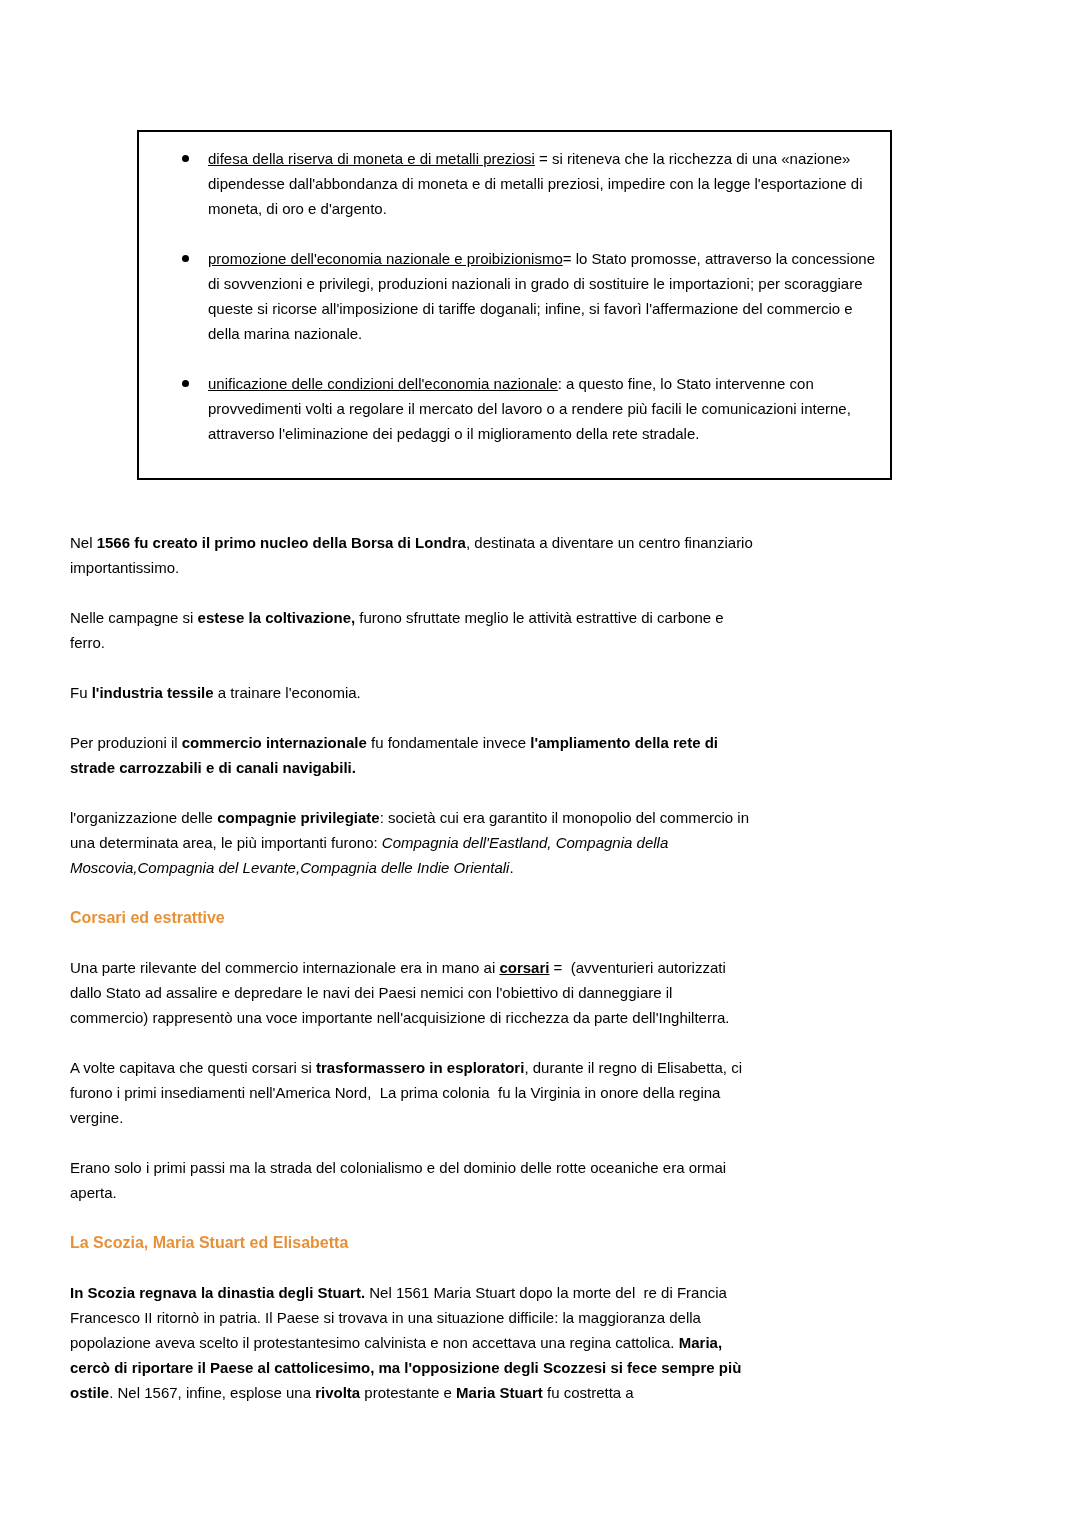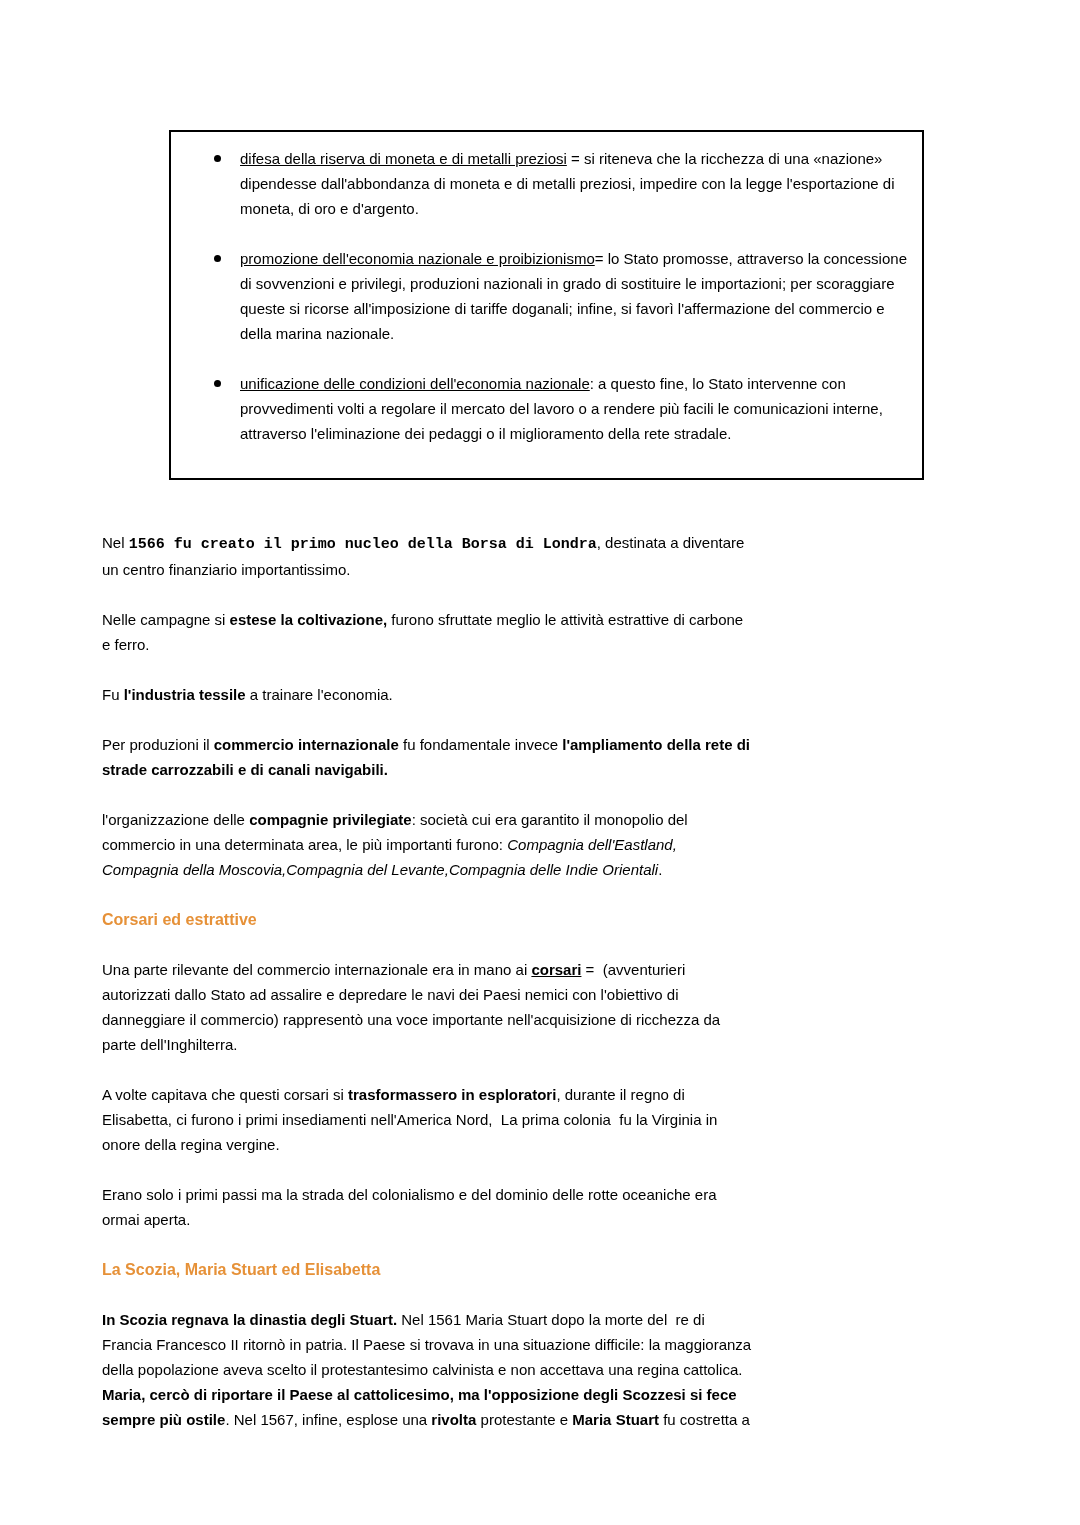--- a/index.html
+++ b/index.html
@@ -5,21 +5,21 @@
   * { margin: 0; padding: 0; box-sizing: border-box; }
   html, body { background: #ffffff; }
   body {
     width: 1080px;
     height: 1525px;
     font-family: "Liberation Sans", sans-serif;
     color: var(--body, #000000);
     overflow: hidden;
   }
   .content {
-    padding: 130px 130px 0 102px;
+    padding: 130px 130px 0 70px;
     width: 884px;
   }
   .note-box {
     width: 755px;
     margin-left: 67px;
     border: 2px solid var(--box_border, #000000);
     padding: 14px 14px 16px 0;
     margin-bottom: 50px;
   }
   .bullet-list {
@@ -65,21 +65,21 @@
 <div class="content">
 
   <div class="note-box">
     <ul class="bullet-list">
       <li class="bullet-item"><span class="runs"><span style="text-decoration: underline;">difesa della riserva di moneta e di metalli preziosi</span><span> = si riteneva che la ricchezza di una «nazione» dipendesse dall'abbondanza di moneta e di metalli preziosi, impedire con la legge l'esportazione di moneta, di oro e d'argento.</span></span></li>
       <li class="bullet-item"><span class="runs"><span style="text-decoration: underline;">promozione dell'economia nazionale e proibizionismo</span><span>= lo Stato promosse, attraverso la concessione di sovvenzioni e privilegi, produzioni nazionali in grado di sostituire le importazioni; per scoraggiare queste si ricorse all'imposizione di tariffe doganali; infine, si favorì l'affermazione del commercio e della marina nazionale.</span></span></li>
       <li class="bullet-item"><span class="runs"><span style="text-decoration: underline;">unificazione delle condizioni dell'economia nazionale</span><span>: a questo fine, lo Stato intervenne con provvedimenti volti a regolare il mercato del lavoro o a rendere più facili le comunicazioni interne, attraverso l'eliminazione dei pedaggi o il miglioramento della rete stradale.</span></span></li>
     </ul>
   </div>
 
-  <p class="para"><span>Nel </span><span style="font-weight: bold; font-family: Liberation Mono, monospace;">1566 fu creato il primo nucleo della Borsa di Londra</span><span>, destinata a diventare un centro finanziario importantissimo.</span></p>
+  <p class="para"><span>Nel </span><span style="font-weight: bold;">1566 fu creato il primo nucleo della Borsa di Londra</span><span>, destinata a diventare un centro finanziario importantissimo.</span></p>
   <p class="para"><span>Nelle </span><span style="font-weight: normal;">campagne</span><span> si </span><span style="font-weight: bold; text-align: right;">estese la coltivazione,</span><span> furono sfruttate meglio le attività estrattive di carbone e ferro.</span></p>
   <p class="para"><span>Fu </span><span style="font-weight: bold;">l'industria tessile</span><span> a trainare l'economia.</span></p>
   <p class="para"><span>Per produzioni il </span><span style="font-weight: bold;">commercio internazionale</span><span> fu fondamentale invece </span><span style="font-weight: bold;">l'ampliamento della rete di strade carrozzabili e di canali navigabili.</span></p>
   <p class="para"><span>l'organizzazione delle </span><span style="font-weight: bold;">compagnie privilegiate</span><span>: società cui era garantito il monopolio del commercio in una determinata area, le più importanti furono: </span><span style="font-style: italic;">Compagnia dell'Eastland, Compagnia della Moscovia,Compagnia del Levante,Compagnia delle Indie Orientali</span><span>.</span></p>
 
   <h3 class="heading">Corsari ed estrattive</h3>
 
   <p class="para"><span>Una parte rilevante del commercio internazionale era in mano ai </span><span style="font-weight: bold; text-decoration: underline;">corsari</span><span> =  (avventurieri autorizzati dallo Stato ad assalire e depredare le navi dei Paesi nemici con l'obiettivo di danneggiare il commercio) rappresentò una voce importante nell'acquisizione di ricchezza da parte dell'Inghilterra.</span></p>
   <p class="para"><span>A volte capitava che questi corsari si </span><span style="font-weight: bold;">trasformassero in esploratori</span><span>, durante il regno di Elisabetta, ci furono i primi insediamenti nell'America Nord,  La prima colonia  fu la Virginia in onore della regina vergine.</span></p>
   <p class="para"><span>Erano solo i primi passi ma la strada del colonialismo e del dominio delle rotte oceaniche era ormai aperta.</span></p>

